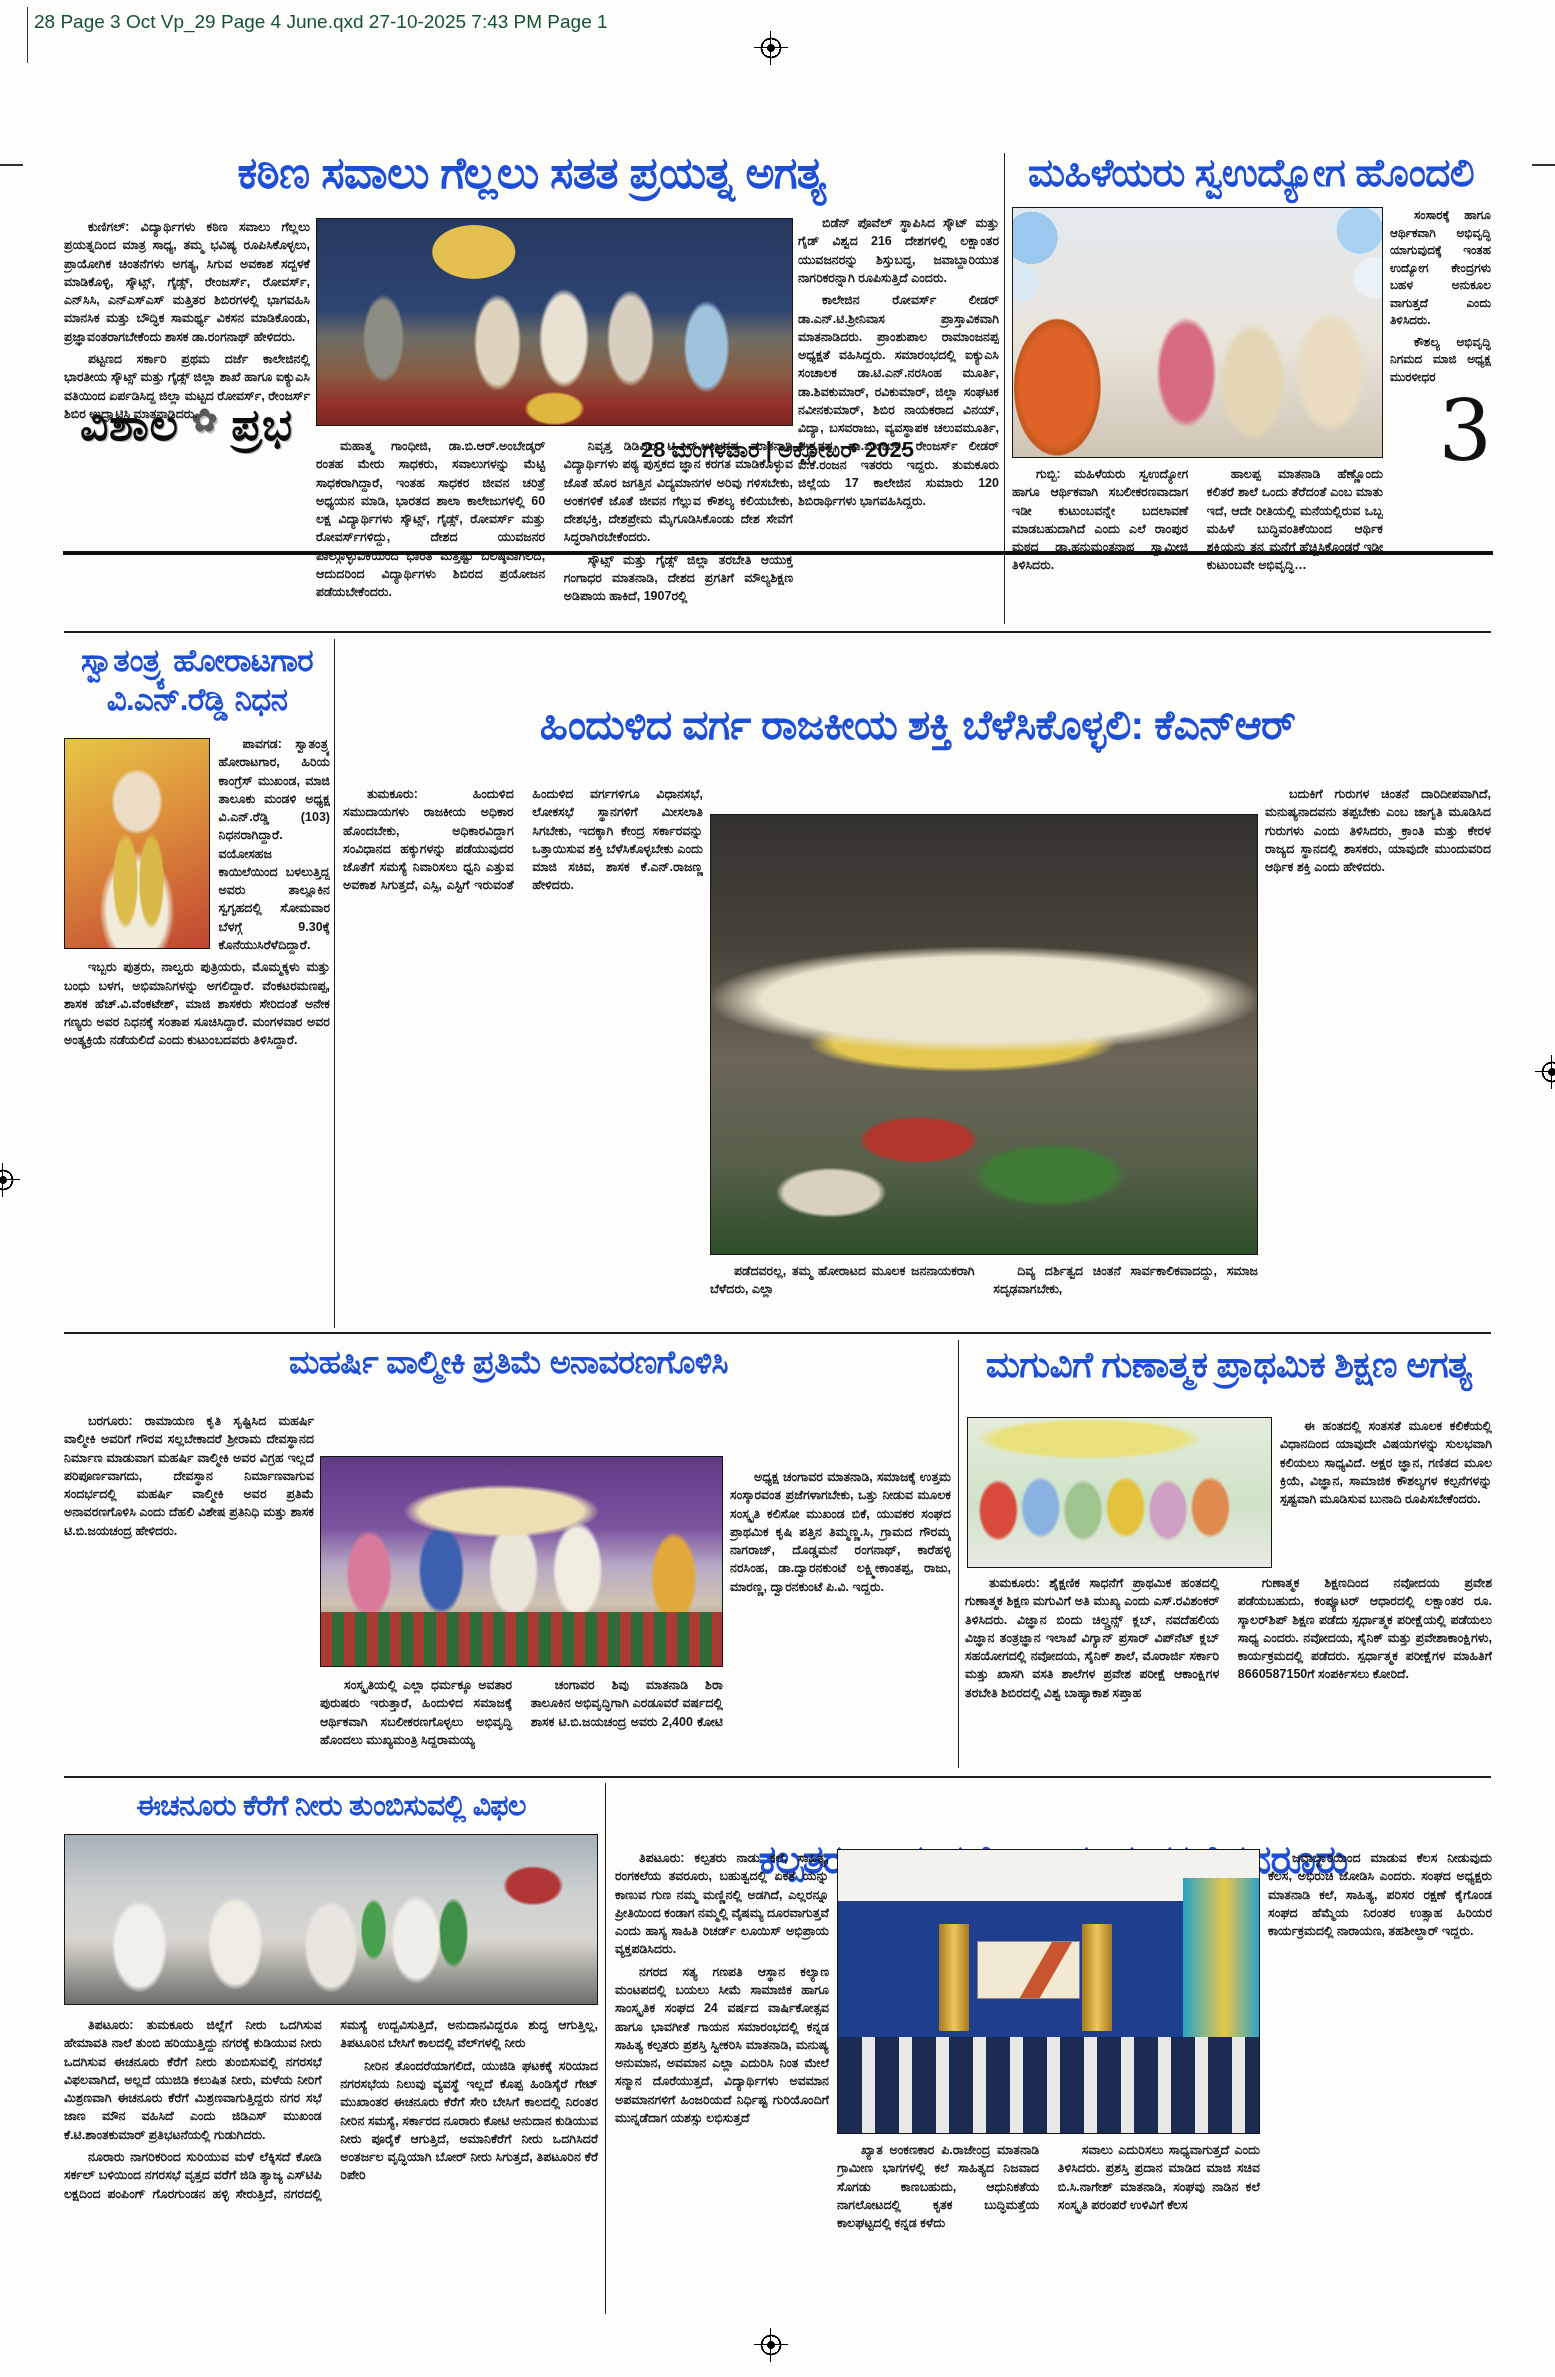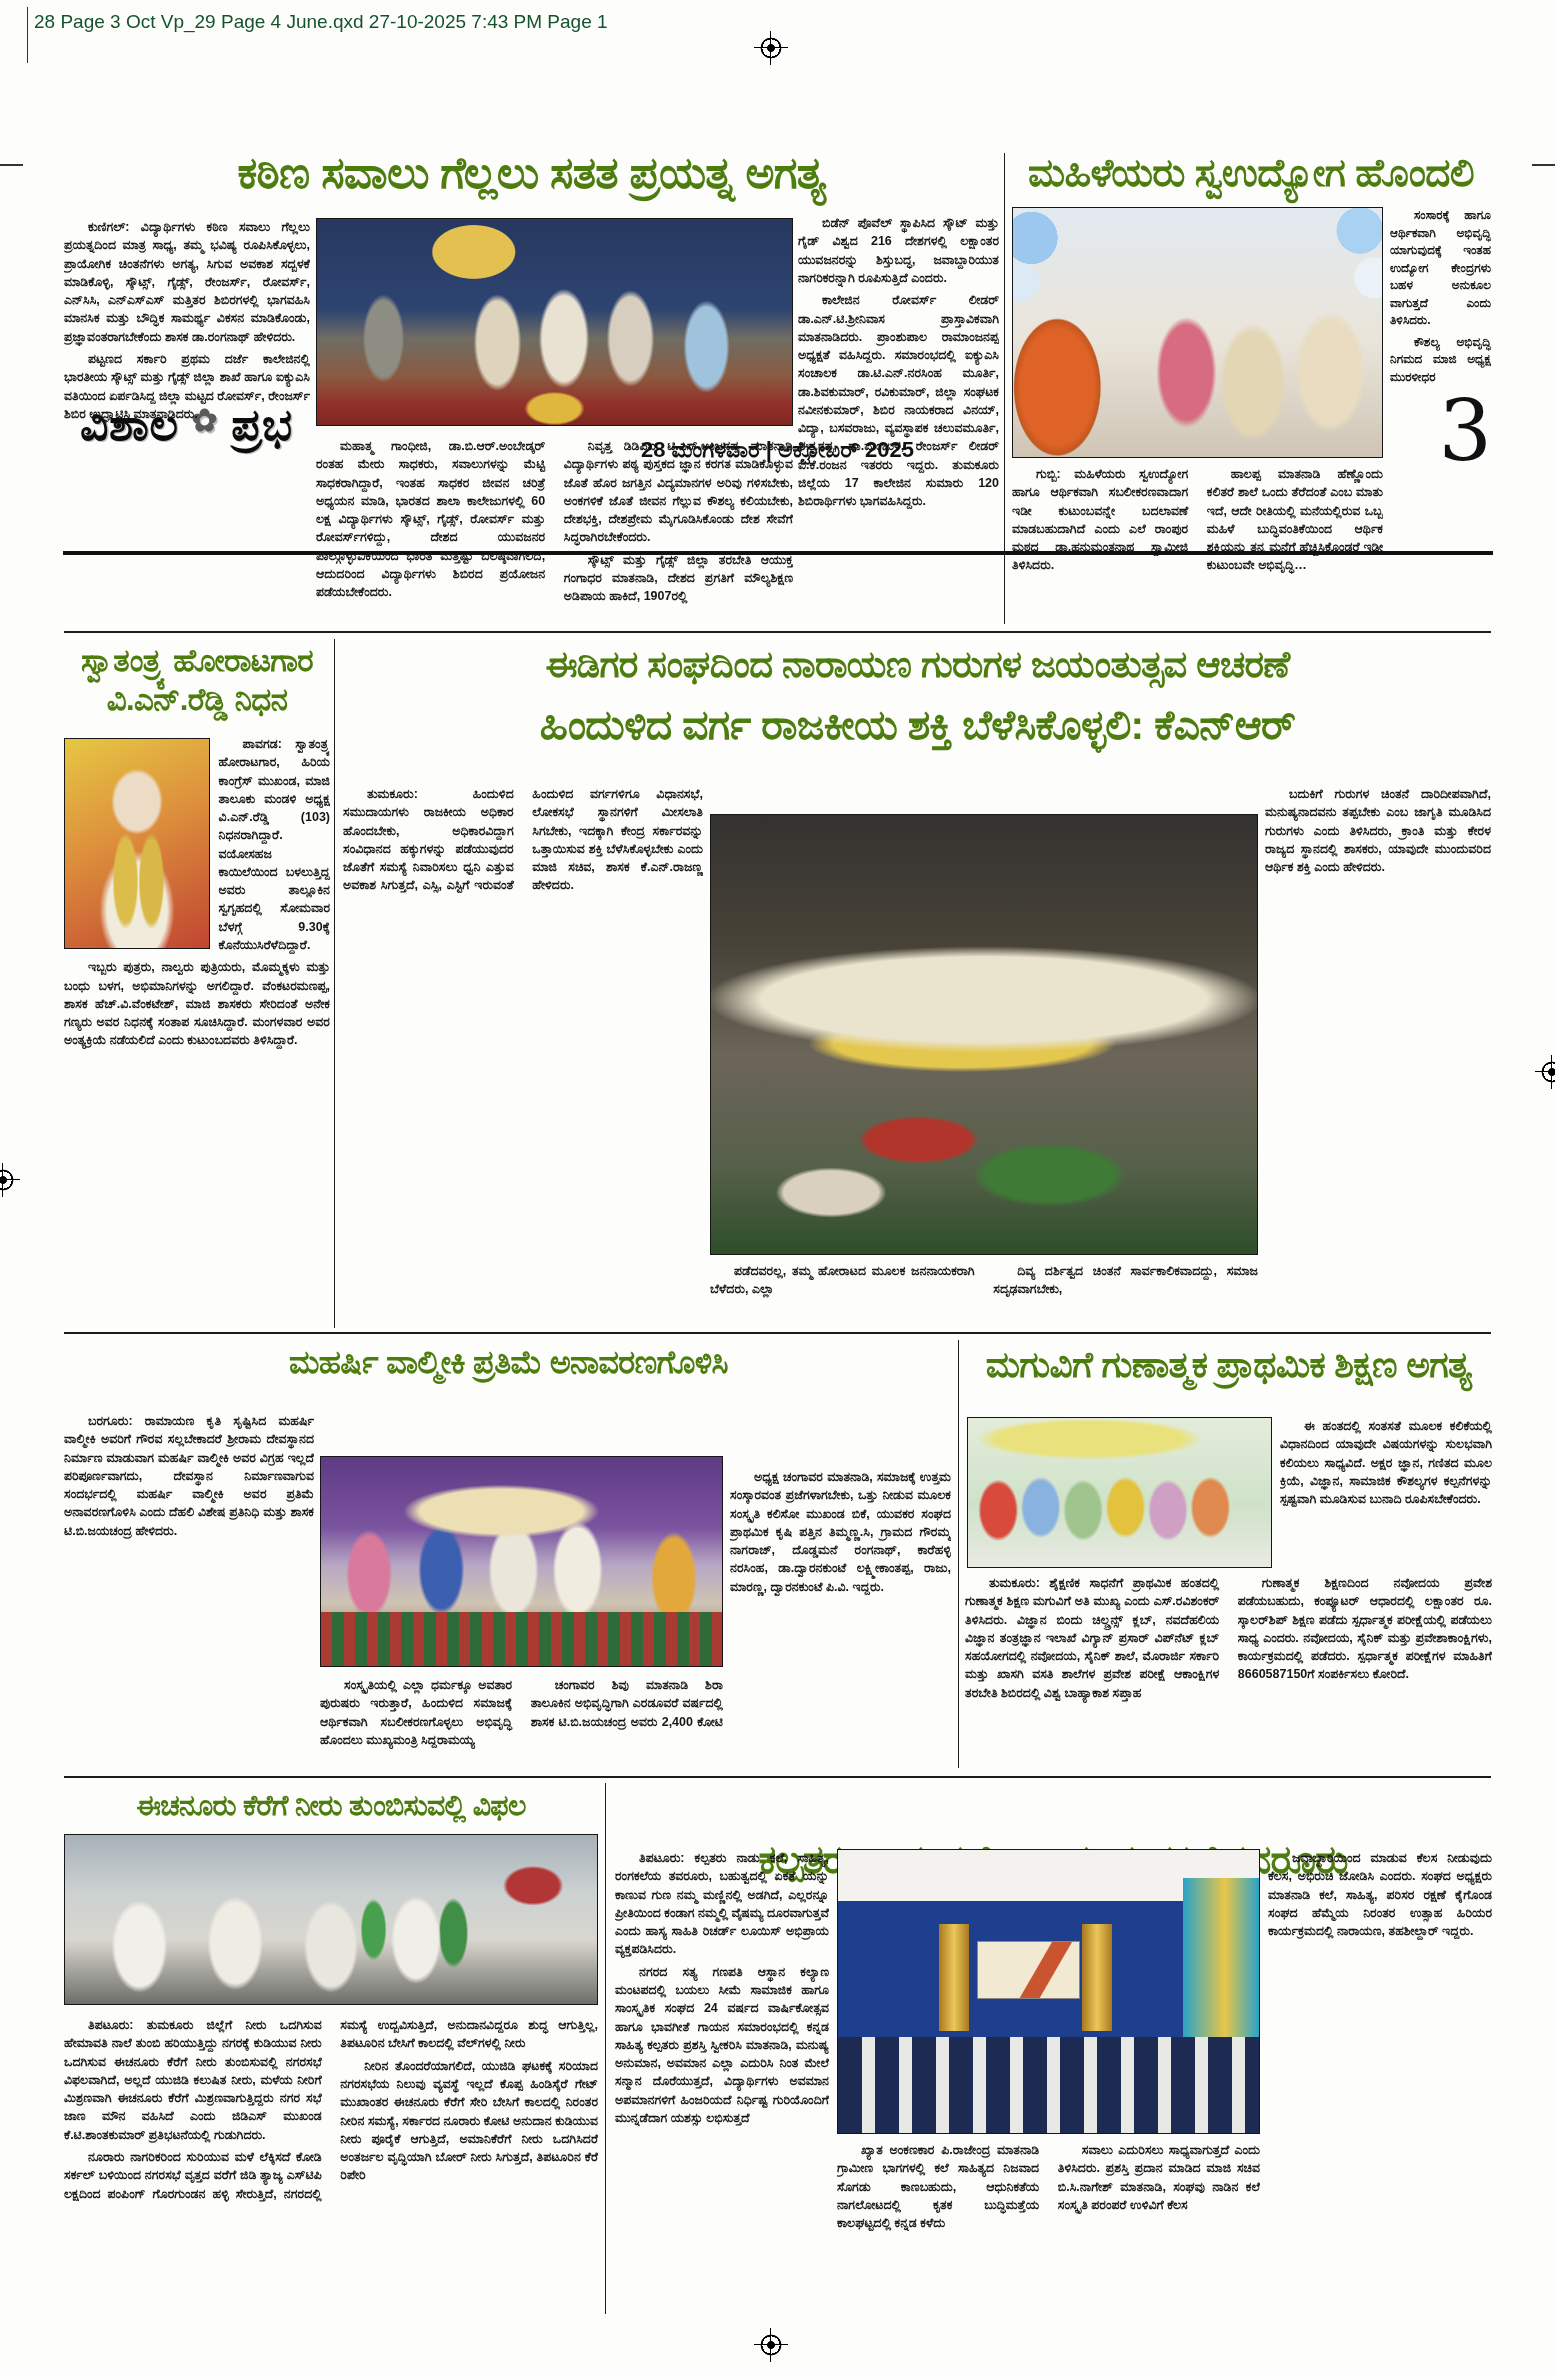--- a/index.html
+++ b/index.html
@@ -21,21 +21,21 @@
   .logo .rose{font-size:31px;color:#5a5a5a;vertical-align:8.6px;}
   .dateline{position:absolute;left:0;top:437px;width:1555px;text-align:center;
             font-size:22px;font-weight:bold;color:#111;}
   .pageno{position:absolute;right:63px;top:389px;font-family:"DejaVu Serif",serif;
           font-size:84px;font-weight:normal;color:#111;line-height:1;}
   .mast-rule{position:absolute;left:63px;top:551px;width:1430px;height:4.3px;background:#111;}
   
   .hrule{position:absolute;background:#1c1c1c;height:2.1px;}
   .vrule{position:absolute;background:#1c1c1c;width:1.4px;}
   
-  .hl{position:absolute;font-weight:bold;color:#4d7c0f;text-align:center;line-height:1.12;
+  .hl{position:absolute;font-weight:bold;color:#1d4ed8;text-align:center;line-height:1.12;
       letter-spacing:-0.7px;white-space:nowrap;}
   .hl.wrap{white-space:normal;}
   
   .col{position:absolute;font-size:12.5px;line-height:1.46;text-align:justify;color:#161616;
        overflow:hidden;font-weight:bold;}
   .col p{margin:0 0 4.3px 0;text-indent:24px;}
   .cols2{column-count:2;column-gap:18.6px;column-rule:none;}
   
   .photo{position:absolute;border:1.4px solid #161616;box-sizing:border-box;}
   #ph-scouts{background:
@@ -181,21 +181,20 @@
     <div>ವಿ.ಎನ್.ರೆಡ್ಡಿ ನಿಧನ</div>
   </div>
   <div class="col" style="left:64px;top:735px;width:266px;height:580px;">
     <div class="photo" id="ph-reddy" style="position:relative;float:left;width:146px;height:211px;margin:2.9px 8.6px 4.3px 0;"></div>
     <p>ಪಾವಗಡ: ಸ್ವಾತಂತ್ರ್ಯ ಹೋರಾಟಗಾರ, ಹಿರಿಯ ಕಾಂಗ್ರೆಸ್ ಮುಖಂಡ, ಮಾಜಿ ತಾಲೂಕು ಮಂಡಳಿ ಅಧ್ಯಕ್ಷ ವಿ.ಎನ್.ರೆಡ್ಡಿ (103) ನಿಧನರಾಗಿದ್ದಾರೆ. ವಯೋಸಹಜ ಕಾಯಿಲೆಯಿಂದ ಬಳಲುತ್ತಿದ್ದ ಅವರು ತಾಲ್ಲೂಕಿನ ಸ್ವಗೃಹದಲ್ಲಿ ಸೋಮವಾರ ಬೆಳಗ್ಗೆ 9.30ಕ್ಕೆ ಕೊನೆಯುಸಿರೆಳೆದಿದ್ದಾರೆ.</p>
     <p>ಇಬ್ಬರು ಪುತ್ರರು, ನಾಲ್ವರು ಪುತ್ರಿಯರು, ಮೊಮ್ಮಕ್ಕಳು ಮತ್ತು ಬಂಧು ಬಳಗ, ಅಭಿಮಾನಿಗಳನ್ನು ಅಗಲಿದ್ದಾರೆ. ವೆಂಕಟರಮಣಪ್ಪ, ಶಾಸಕ ಹೆಚ್.ವಿ.ವೆಂಕಟೇಶ್, ಮಾಜಿ ಶಾಸಕರು ಸೇರಿದಂತೆ ಅನೇಕ ಗಣ್ಯರು ಅವರ ನಿಧನಕ್ಕೆ ಸಂತಾಪ ಸೂಚಿಸಿದ್ದಾರೆ. ಮಂಗಳವಾರ ಅವರ ಅಂತ್ಯಕ್ರಿಯೆ ನಡೆಯಲಿದೆ ಎಂದು ಕುಟುಂಬದವರು ತಿಳಿಸಿದ್ದಾರೆ.</p>
   </div>
 
   <div class="vrule" style="left:334px;top:639px;height:689px;"></div>
 
-  <div class="hl" style="left:343px;top:644px;width:1149px;font-size:37px;">ಈಡಿಗರ ಸಂಘದಿಂದ ನಾರಾಯಣ ಗುರುಗಳ ಜಯಂತುತ್ಸವ ಆಚರಣೆ</div>
   <div class="hl" style="left:343px;top:703px;width:1149px;font-size:41px;">ಹಿಂದುಳಿದ ವರ್ಗ ರಾಜಕೀಯ ಶಕ್ತಿ ಬೆಳೆಸಿಕೊಳ್ಳಲಿ: ಕೆಎನ್‌ಆರ್</div>
 
   <div class="col cols2" style="left:343px;top:785px;width:360px;height:530px;">
     <p>ತುಮಕೂರು: ಹಿಂದುಳಿದ ಸಮುದಾಯಗಳು ರಾಜಕೀಯ ಅಧಿಕಾರ ಹೊಂದಬೇಕು, ಅಧಿಕಾರವಿದ್ದಾಗ ಸಂವಿಧಾನದ ಹಕ್ಕುಗಳನ್ನು ಪಡೆಯುವುದರ ಜೊತೆಗೆ ಸಮಸ್ಯೆ ನಿವಾರಿಸಲು ಧ್ವನಿ ಎತ್ತುವ ಅವಕಾಶ ಸಿಗುತ್ತದೆ, ಎಸ್ಸಿ, ಎಸ್ಟಿಗೆ ಇರುವಂತೆ ಹಿಂದುಳಿದ ವರ್ಗಗಳಿಗೂ ವಿಧಾನಸಭೆ, ಲೋಕಸಭೆ ಸ್ಥಾನಗಳಿಗೆ ಮೀಸಲಾತಿ ಸಿಗಬೇಕು, ಇದಕ್ಕಾಗಿ ಕೇಂದ್ರ ಸರ್ಕಾರವನ್ನು ಒತ್ತಾಯಿಸುವ ಶಕ್ತಿ ಬೆಳೆಸಿಕೊಳ್ಳಬೇಕು ಎಂದು ಮಾಜಿ ಸಚಿವ, ಶಾಸಕ ಕೆ.ಎನ್.ರಾಜಣ್ಣ ಹೇಳಿದರು.</p>
   </div>
 
   <div class="photo" id="ph-ediga" style="left:710px;top:814px;width:548px;height:441px;"></div>
 
   <div class="col" style="left:1265px;top:785px;width:226px;height:530px;">
     <p>ಬದುಕಿಗೆ ಗುರುಗಳ ಚಿಂತನೆ ದಾರಿದೀಪವಾಗಿದೆ, ಮನುಷ್ಯನಾದವನು ತಪ್ಪಬೇಕು ಎಂಬ ಜಾಗೃತಿ ಮೂಡಿಸಿದ ಗುರುಗಳು ಎಂದು ತಿಳಿಸಿದರು, ಕ್ರಾಂತಿ ಮತ್ತು ಕೇರಳ ರಾಜ್ಯದ ಸ್ಥಾನದಲ್ಲಿ ಶಾಸಕರು, ಯಾವುದೇ ಮುಂದುವರಿದ ಆರ್ಥಿಕ ಶಕ್ತಿ ಎಂದು ಹೇಳಿದರು.</p>

